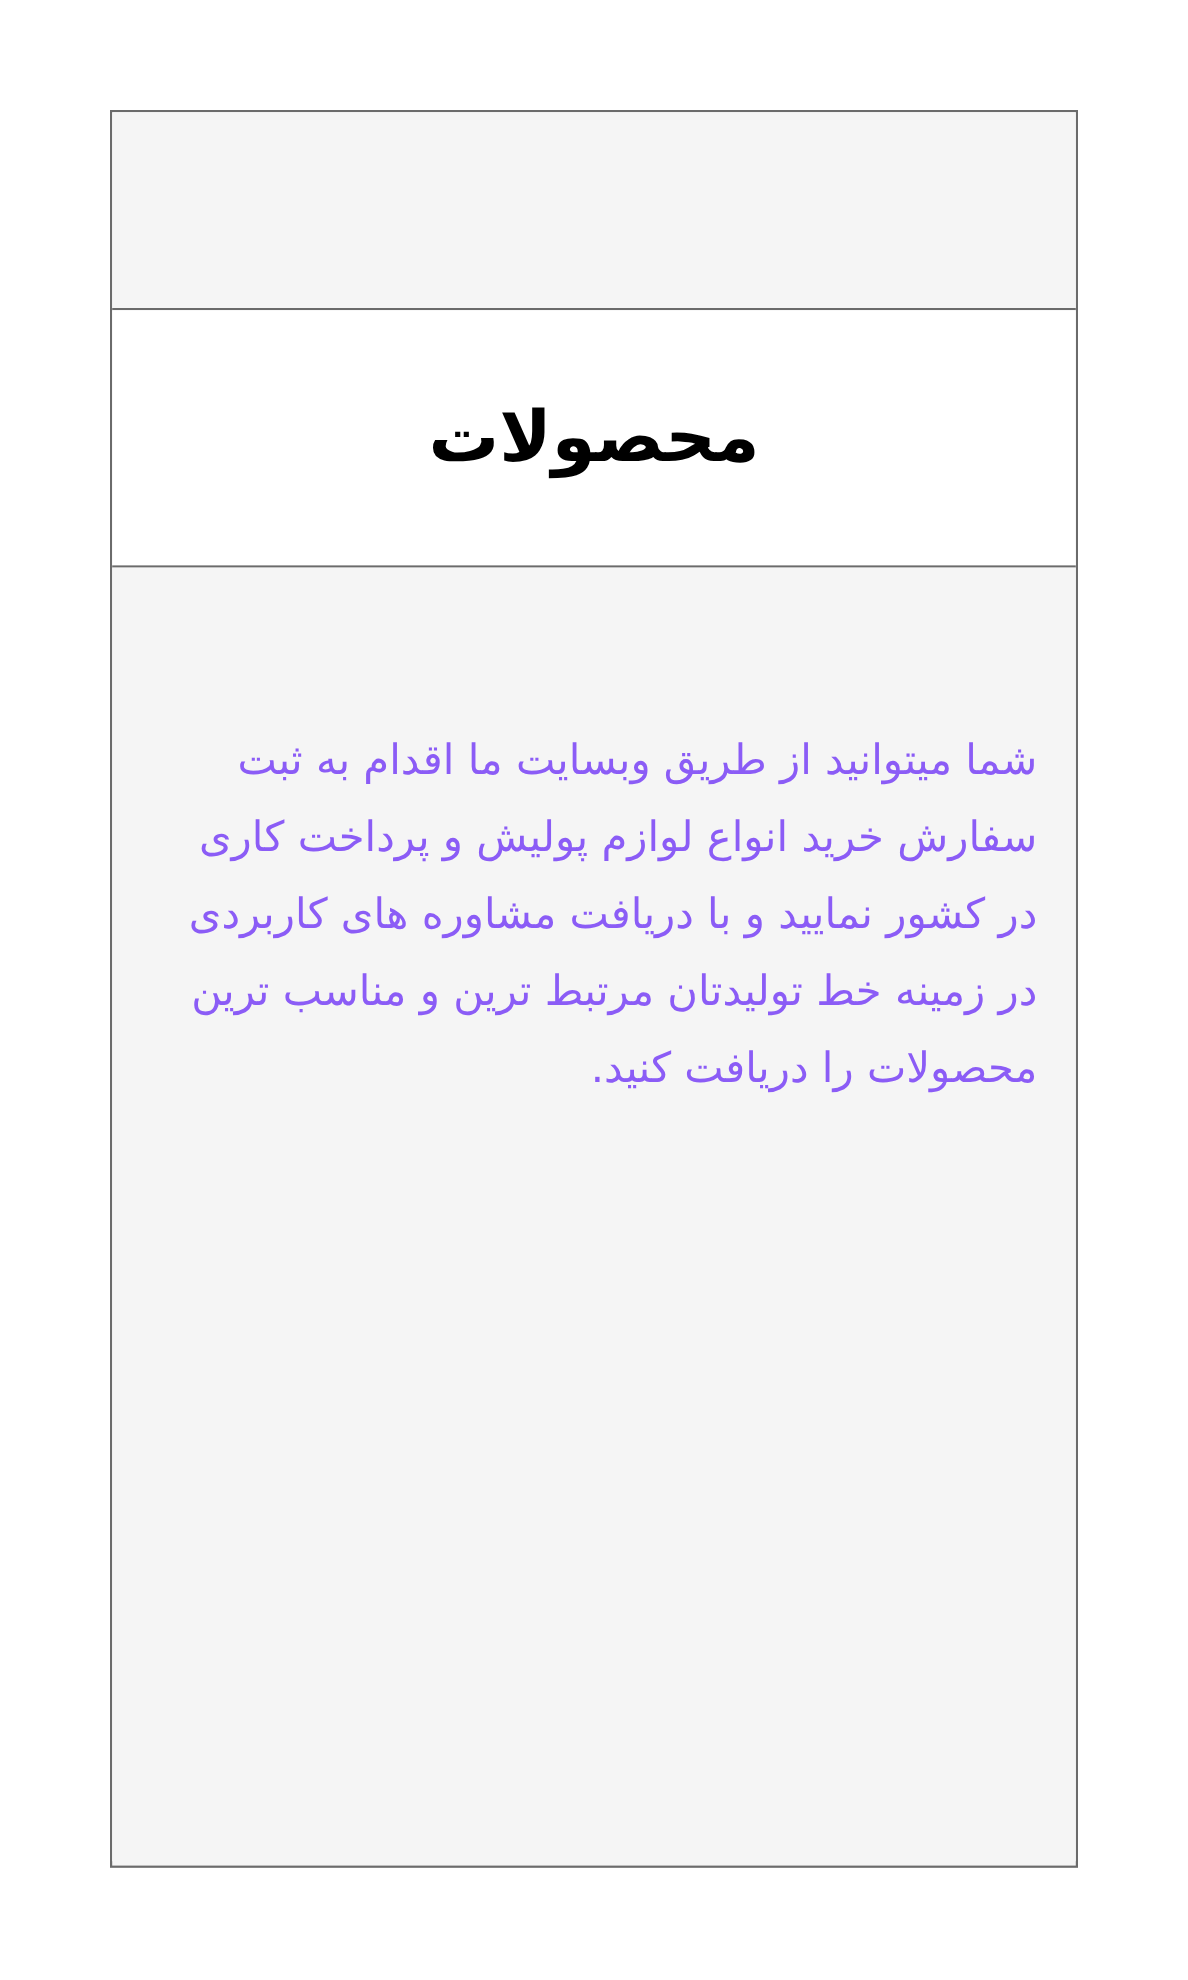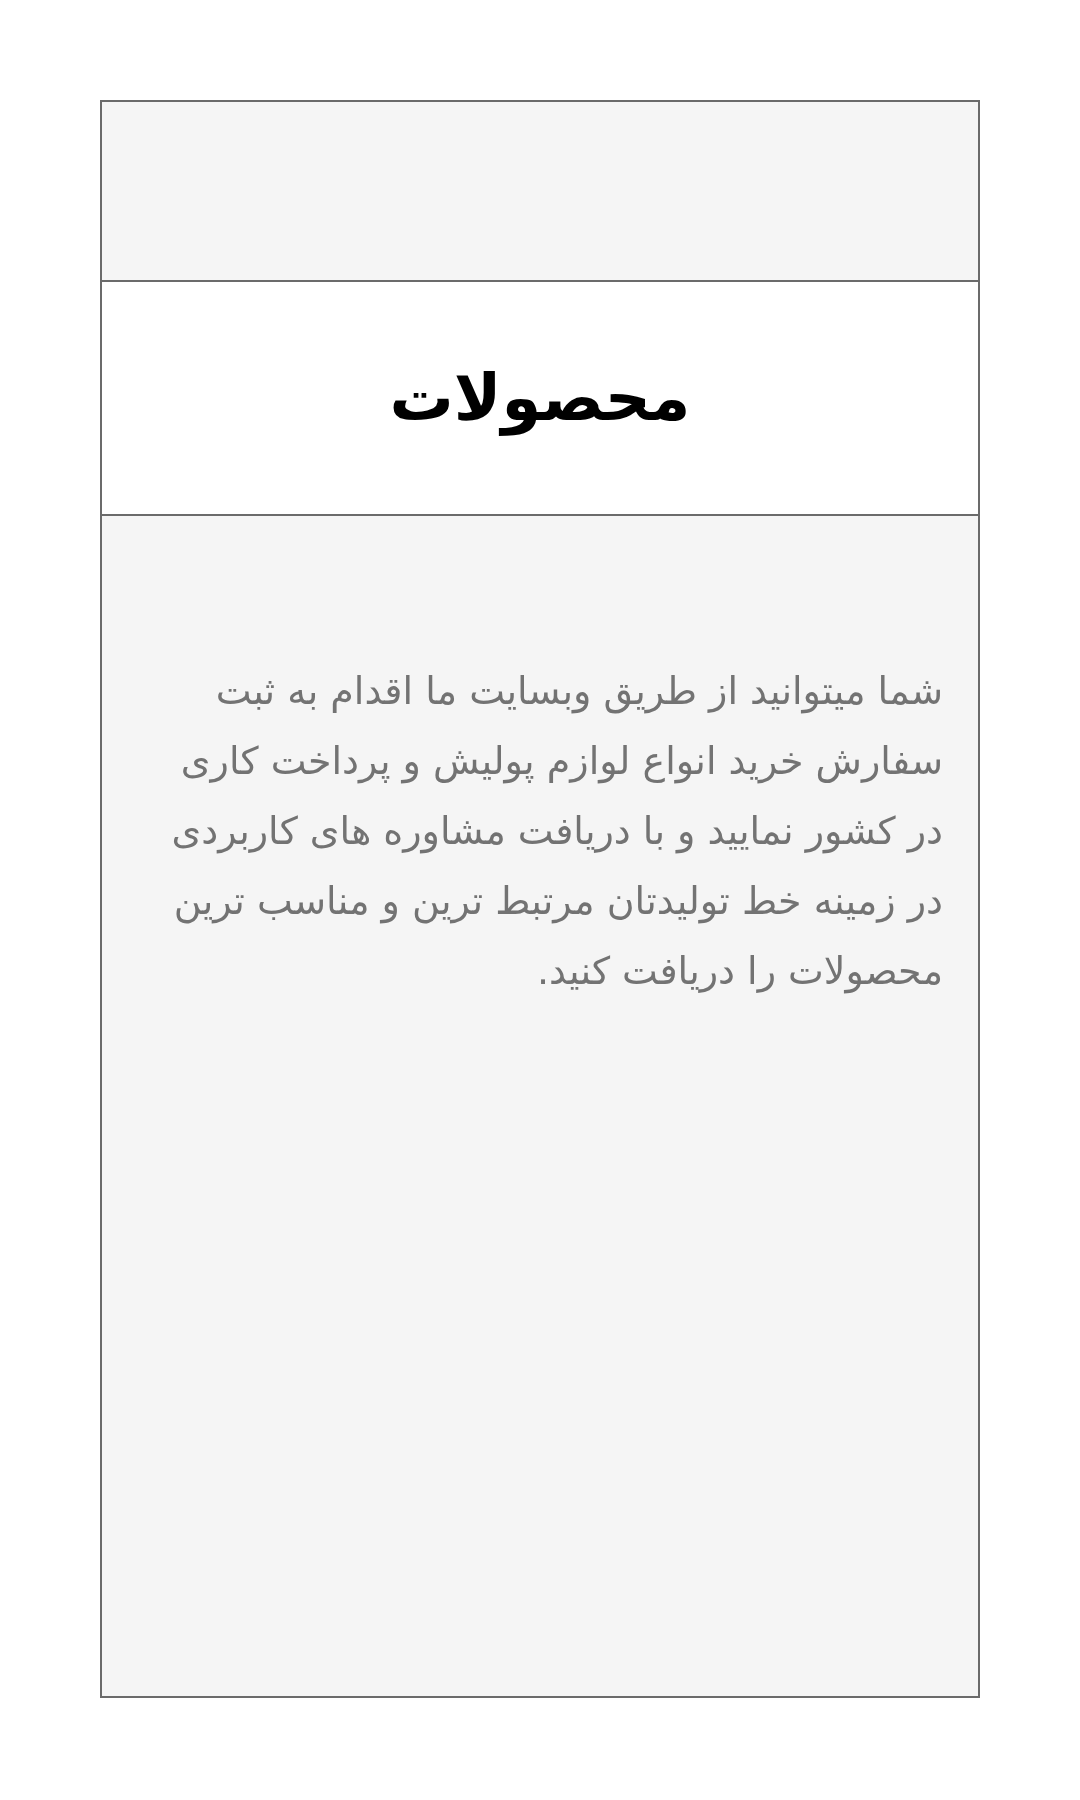--- a/index.html
+++ b/index.html
@@ -56,21 +56,21 @@
     padding: 0 35px;
     overflow: hidden;
   }
   .products-description {
     margin: 140px 0 0 0;
     direction: rtl;
     text-align: right;
     unicode-bidi: embed;
     font-size: 38px;
     line-height: 70px;
-    color: #737373;
+    color: #8b5cf6;
   }
 </style>
 </head>
 <body>
 
 <div class="panel">
 
   <div class="panel-row row-header-placeholder"></div>
 
   <div class="panel-row row-title">

